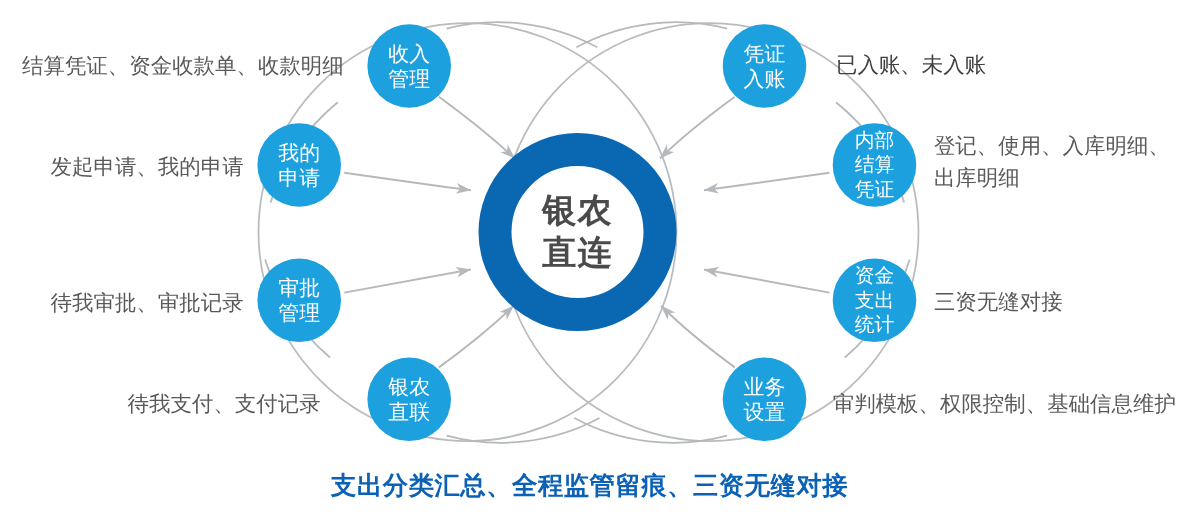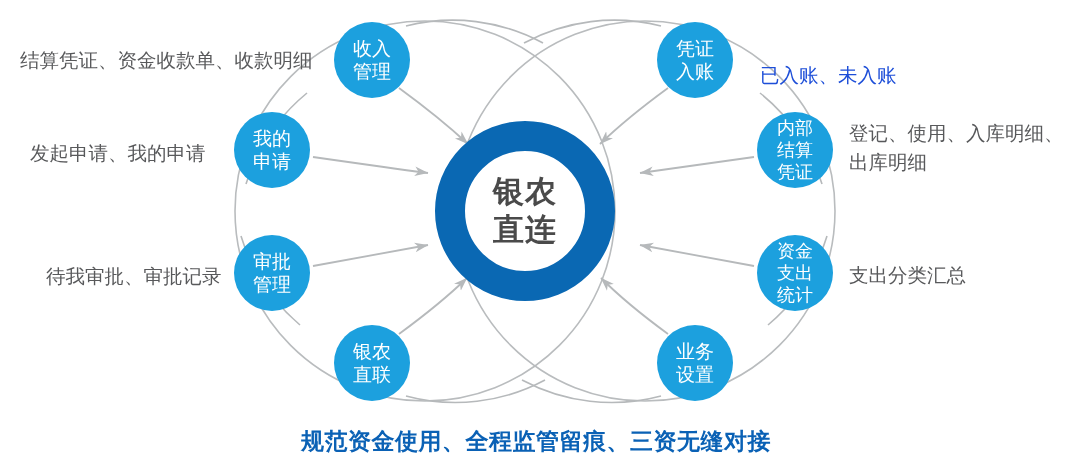--- a/index.html
+++ b/index.html
@@ -176,21 +176,23 @@
     </g>
 
     <g>
       <circle class="node-circle-shape" cx="695" cy="363" r="38" fill="#1CA0DE"></circle>
       <text class="node-label-text" x="695" y="353">业务</text>
       <text class="node-label-text" x="695" y="376">设置</text>
     </g>
   </svg>
 
   <div class="desc-text" style="left: 20px; top: 46px; color: rgb(88, 89, 91);">结算凭证、资金收款单、收款明细</div>
-  <div class="desc-text" style="left: 30px; top: 139px; color: rgb(88, 89, 91);">发起申请、我的申请</div>
+  <div class="desc-text" style="left: 46px; top: 139px; color: rgb(88, 89, 91); font-family: Liberation Mono, monospace;">发起申请、我的申请</div>
   <div class="desc-text" style="left: 46px; top: 262px; color: rgb(88, 89, 91); text-align: right;">待我审批、审批记录</div>
+  <div class="desc-text" style="left: 116px; top: 354px; color: rgb(88, 89, 91);">待我支付、支付记录</div>
 
-  <div class="desc-text" style="left: 760px; top: 45px; color: #1d4ed8; margin-top: 16px;">已入账、未入账</div>
+  <div class="desc-text" style="left: 760px; top: 45px; color: #404040;">已入账、未入账</div>
   <div class="desc-text wrap" style="left: 849px; top: 119px; color: rgb(88, 89, 91);">登记、使用、入库明细、出库明细</div>
-  <div class="desc-text" style="left: 849px; top: 261px; color: rgb(88, 89, 91);">支出分类汇总</div>
+  <div class="desc-text" style="left: 849px; top: 261px; color: rgb(88, 89, 91);">三资无缝对接</div>
+  <div class="desc-text" style="left: 757px; top: 354px; color: rgb(88, 89, 91);">审判模板、权限控制、基础信息维护</div>
 
-  <div id="caption" style="color: rgb(10, 97, 181);">规范资金使用、全程监管留痕、三资无缝对接</div>
+  <div id="caption" style="color: rgb(10, 97, 181);">支出分类汇总、全程监管留痕、三资无缝对接</div>
 </div>
 
 </body></html>

